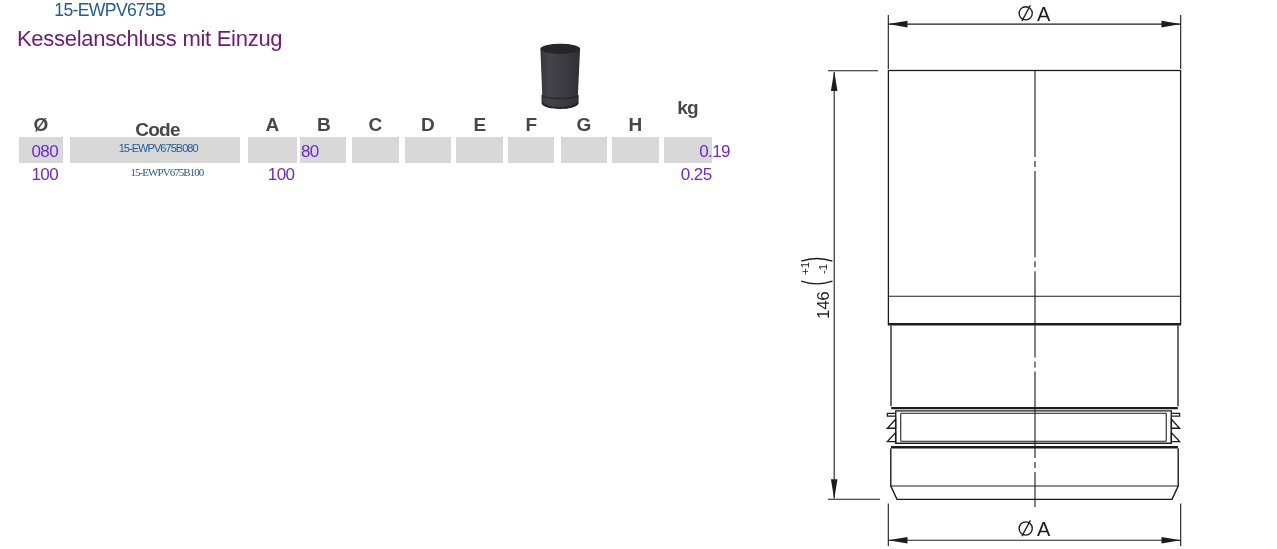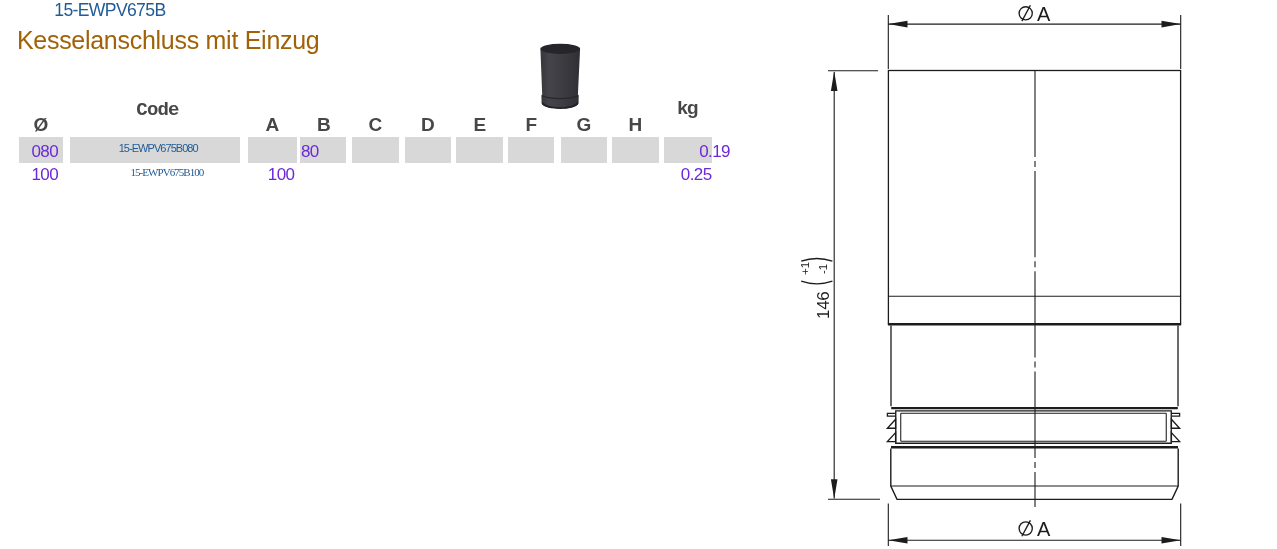--- a/index.html
+++ b/index.html
@@ -9,40 +9,40 @@
   .cell{position:absolute;background:#d8d8d8;height:25.5px;top:137px;}
   .num{position:absolute;color:#6d28d9;font-size:17px;letter-spacing:-0.6px;text-align:right;line-height:1;}
   .lnk{position:absolute;color:#215c96;font-size:11px;letter-spacing:-0.95px;text-align:center;line-height:1;}
   .hdr{position:absolute;color:#474747;font-size:19px;font-weight:bold;letter-spacing:-0.8px;text-align:center;transform:translateX(-50%);white-space:nowrap;}
 </style>
 </head>
 <body>
 
 <div class="abs" style="left:18.3px;top:2.4px;font-size:17.6px;letter-spacing:-0.65px;color:#215c96;line-height:1;margin-left:36px;">15-EWPV675B</div>
 
-<div class="abs" style="left:16.9px;top:27.9px;font-size:25px;letter-spacing:-0.28px;color:#a16207;line-height:1;">Kesselanschluss mit Einzug</div>
+<div class="abs" style="left:16.9px;top:27.9px;font-size:22px;letter-spacing:-0.28px;color:#701a75;line-height:1;">Kesselanschluss mit Einzug</div>
 
 <svg class="abs" style="left:530px;top:35px;" width="60" height="80" viewBox="0 0 60 80">
   <defs>
     <linearGradient id="bodyg" x1="0" y1="0" x2="1" y2="0">
       <stop offset="0" stop-color="#37363b"></stop>
       <stop offset="0.22" stop-color="#45444a"></stop>
       <stop offset="0.6" stop-color="#3c3b41"></stop>
       <stop offset="1" stop-color="#302f34"></stop>
     </linearGradient>
   </defs>
   <path d="M10.4 13.8 L12.2 59.6 L11.4 60.3 L11.6 68.6 C13.2 71.8 20.3 73.6 30.1 73.6 C39.9 73.6 46.9 71.8 48.5 68.6 L48.7 60.3 L47.9 59.6 L50.1 13.8 Z" fill="url(#bodyg)"></path>
   <ellipse cx="30.25" cy="13.8" rx="19.85" ry="5.1" fill="#26252a"></ellipse>
   <path d="M12.1 60.8 C16 62.6 22.6 63.6 30.1 63.6 C37.6 63.6 44.2 62.6 48.1 60.8" fill="none" stroke="#28272c" stroke-width="1.1"></path>
   <path d="M11.9 66.2 C14 70 21 72.2 30.1 72.2 C39.2 72.2 46.1 70 48.2 66.2 L48 69.3 C45.6 72.3 38.9 74 30.1 74 C21.3 74 14.6 72.3 12.2 69.3 Z" fill="#232227"></path>
 </svg>
 
 <div class="hdr" style="left:40.5px;top:114.2px;">Ø</div>
 
-<div class="hdr" style="left:157.5px;top:99px;font-family:Liberation Mono, monospace;">Code</div>
+<div class="hdr" style="left:157.5px;top:119px;">Code</div>
 
 <div class="hdr" style="left:272px;top:114.2px;">A</div>
 
 <div class="hdr" style="left:323.5px;top:114.2px;">B</div>
 
 <div class="hdr" style="left:375px;top:114.2px;">C</div>
 
 <div class="hdr" style="left:427.5px;top:114.2px;">D</div>
 
 <div class="hdr" style="left:479.5px;top:114.2px;">E</div>

